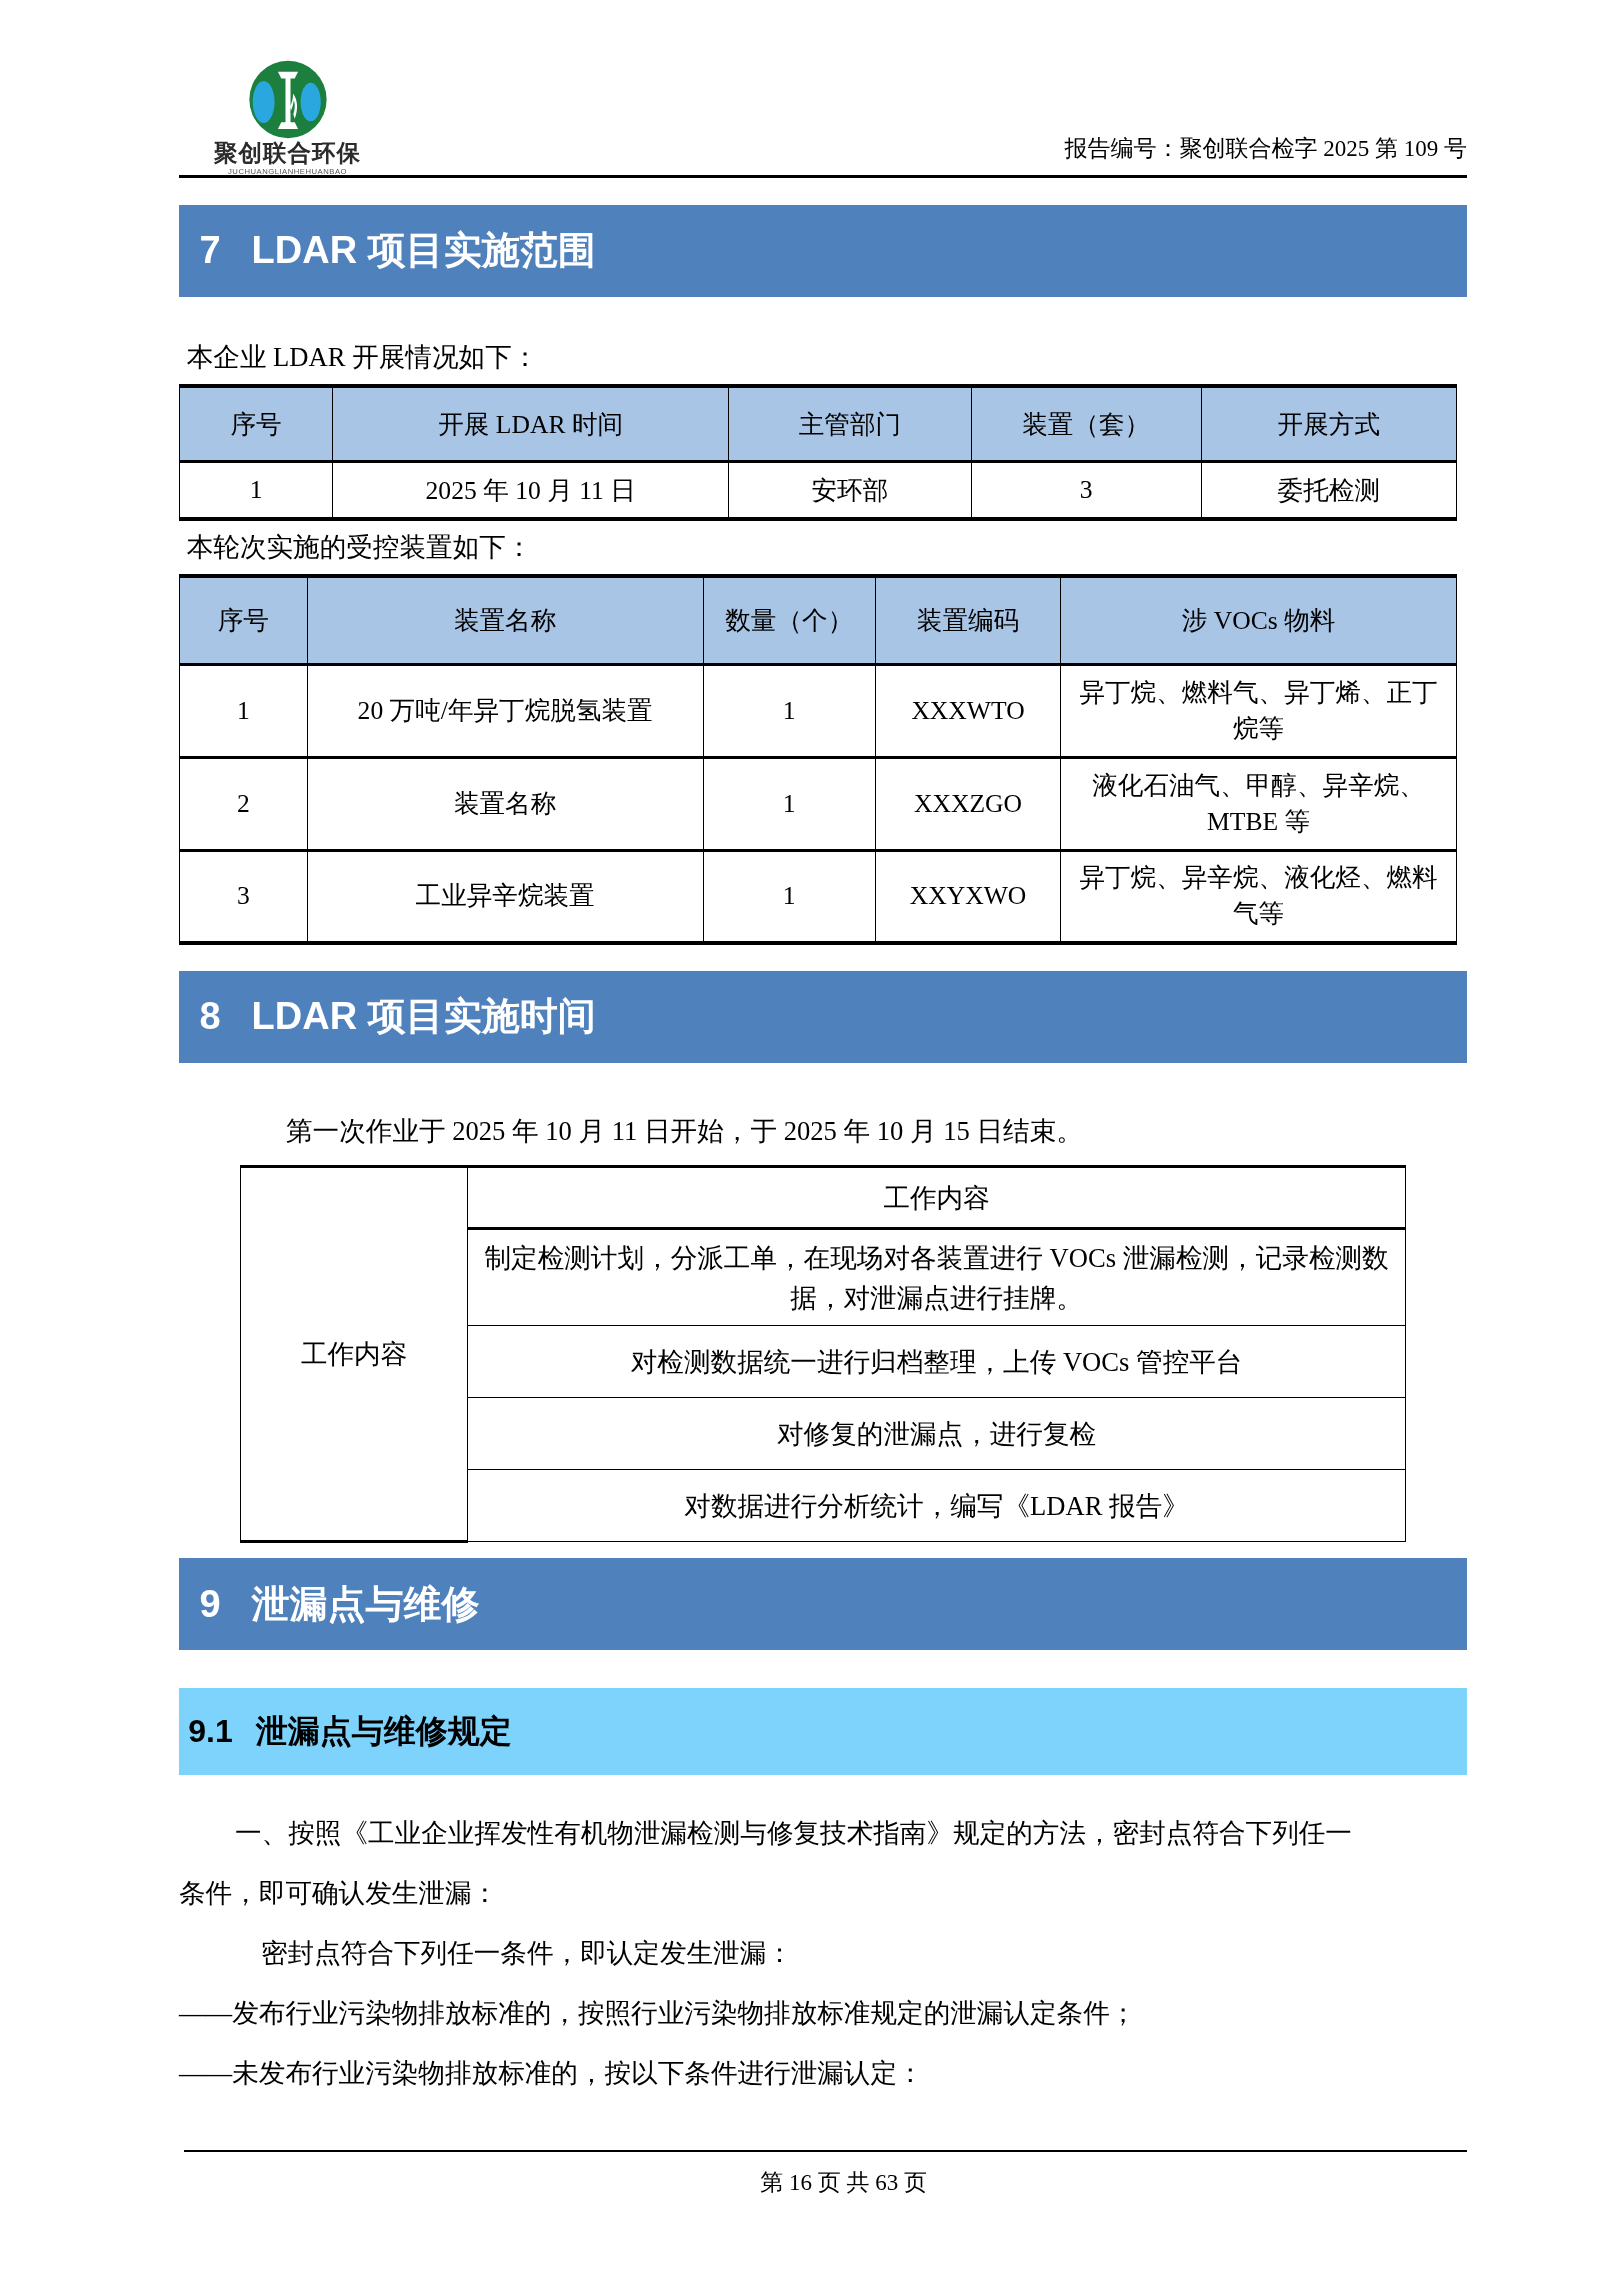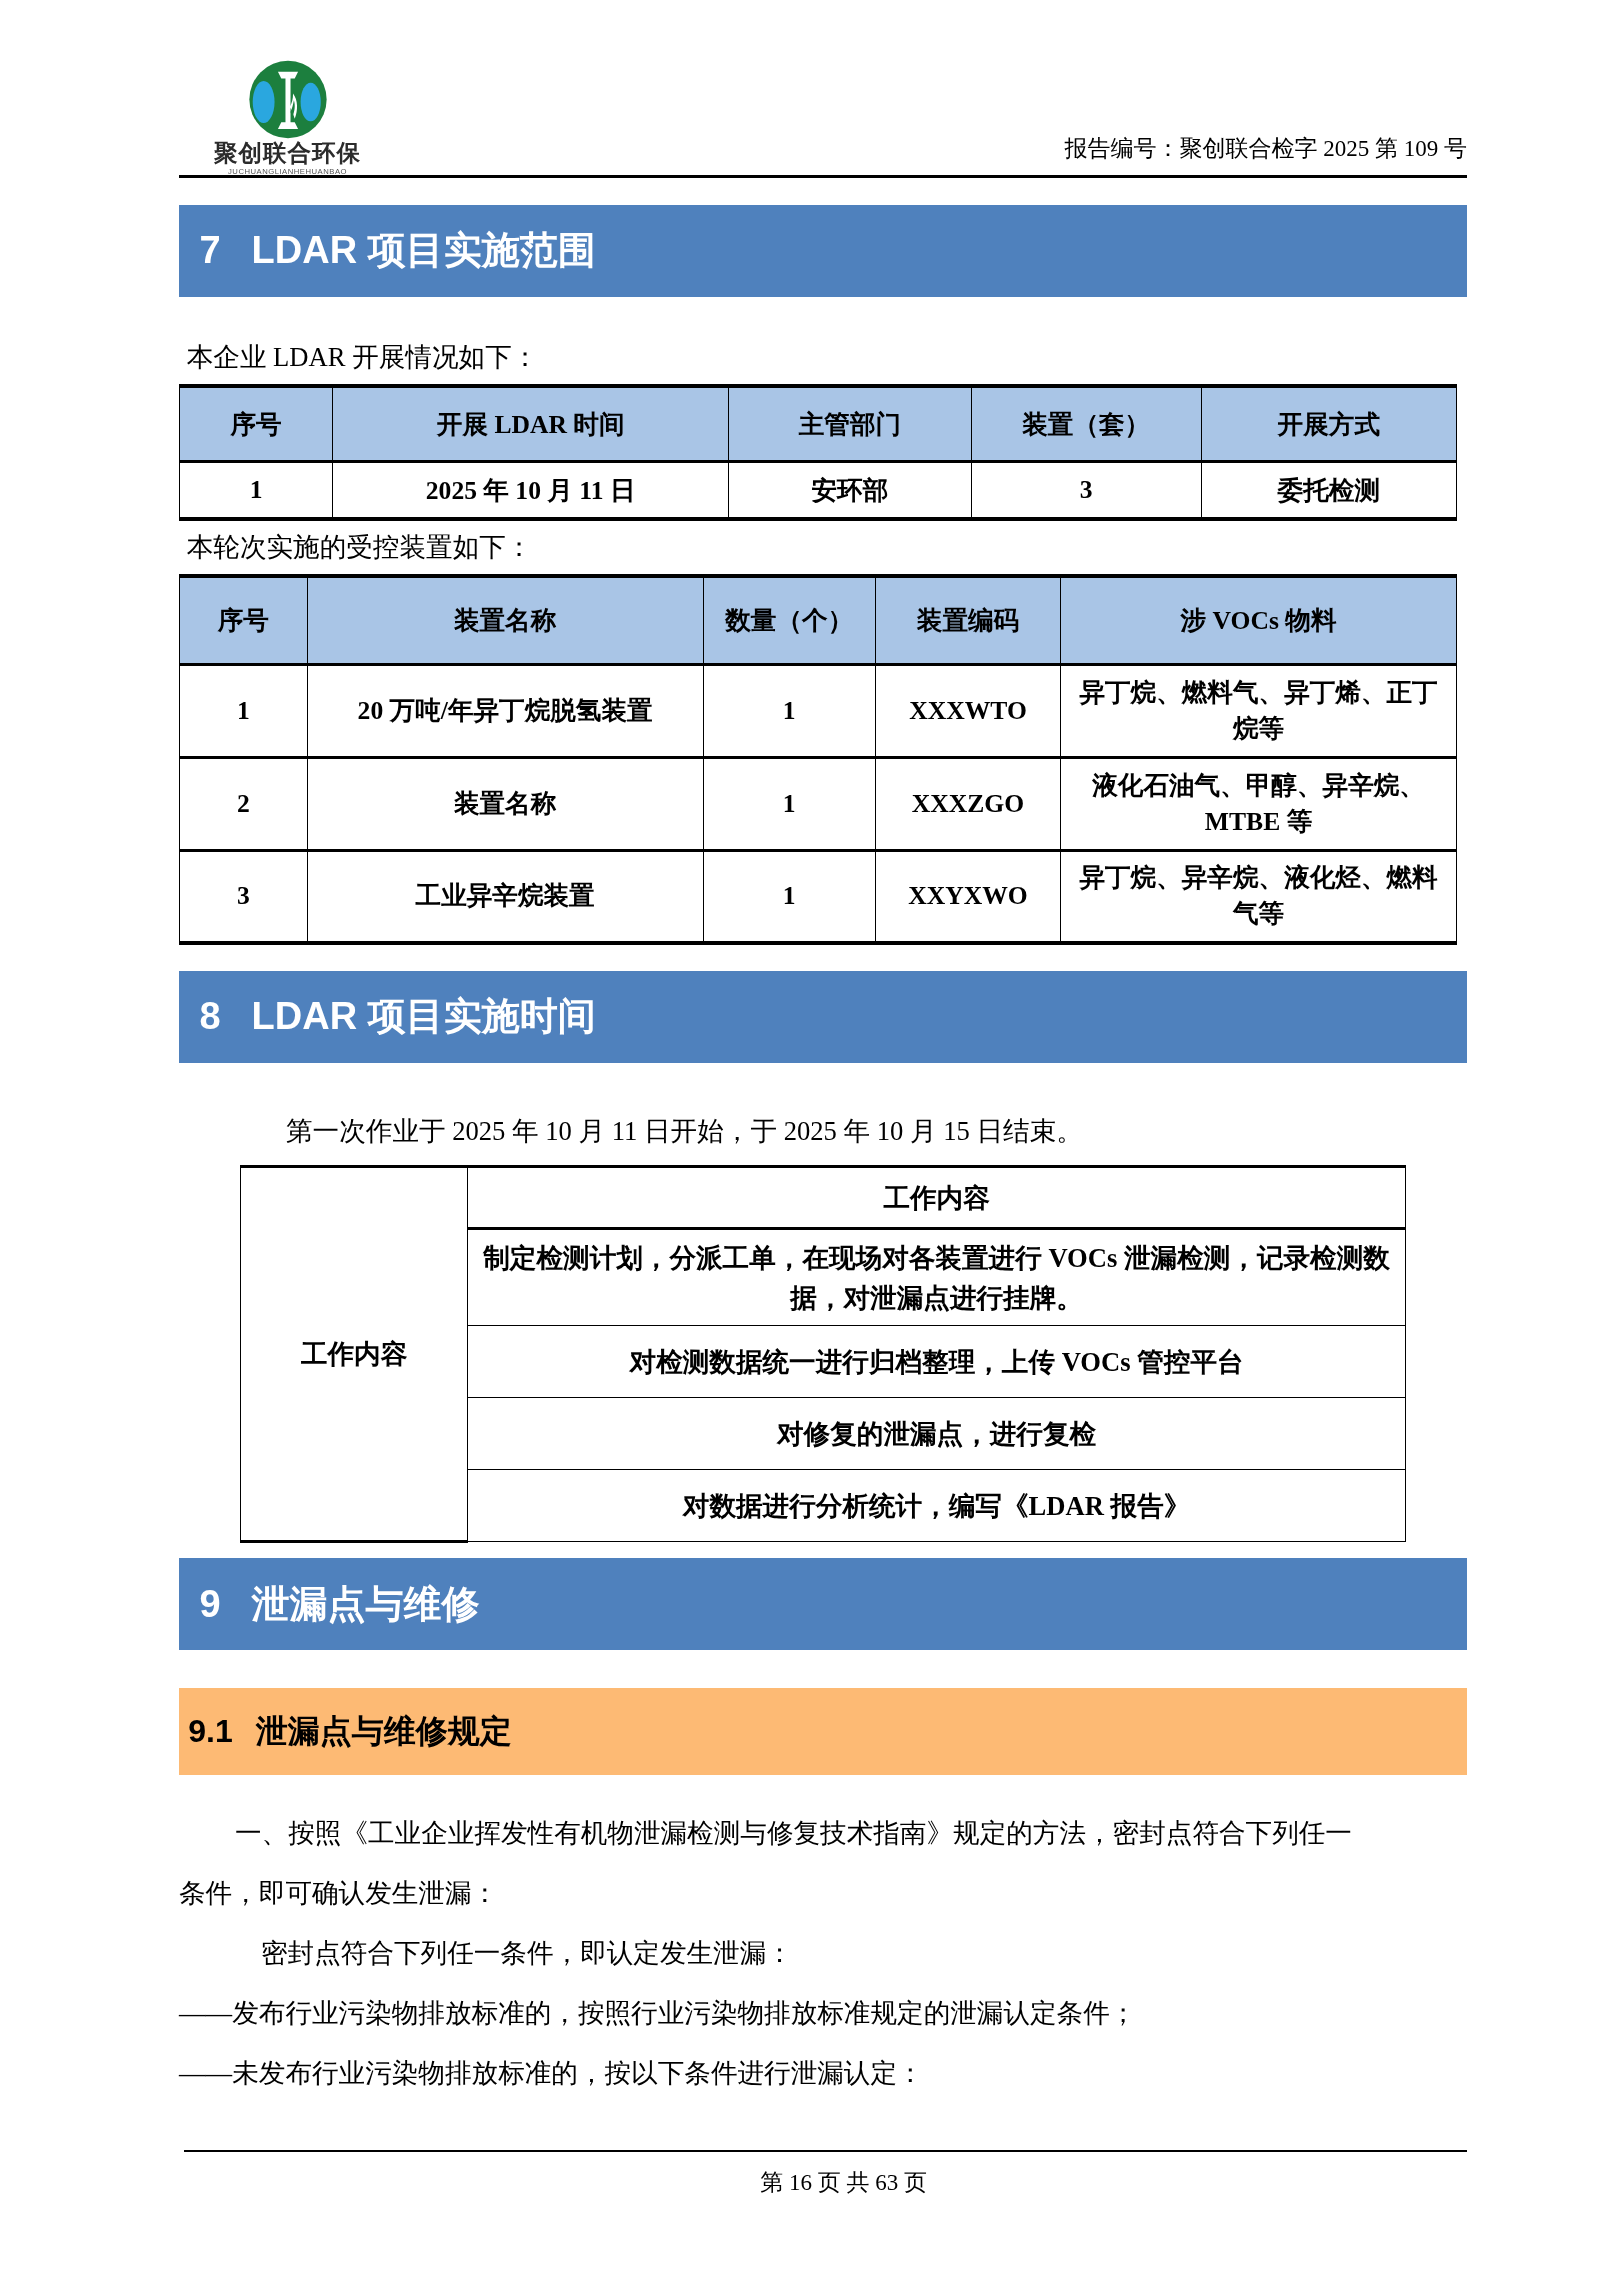--- a/index.html
+++ b/index.html
@@ -27,42 +27,42 @@
     background:#4F81BD;
     color:#fff;
     font-family:"Liberation Sans","DejaVu Sans",sans-serif;
     font-weight:bold; font-size:38px;
     display:flex; align-items:center;
     padding-left:20.4px;
   }
   .banner .num { margin-right:31px; }
   .subbanner {
     margin-top:38px; height:87px;
-    background:#fdba74;
+    background:#7dd3fc;
     color:#000;
     font-family:"Liberation Sans","DejaVu Sans",sans-serif;
     font-weight:bold; font-size:32px;
     display:flex; align-items:center;
     padding-left:9.2px;
   }
   .subbanner .num { margin-right:23px; }
 
   
   .para { font-size:26.6px; line-height:38px; padding-left:7.7px; }
   .p-intro1 { margin-top:41px; }
   .p-intro2 { margin-top:7.2px; }
   .p-s8 { margin-top:49px; padding-left:107px; }
   .bodytext { margin-top:28px; }
   .bodytext .line { font-size:26.6px; line-height:60px; }
   .ind-a { padding-left:56px; }
   .ind-b { padding-left:82px; }
 
   
   table { border-collapse:collapse; table-layout:fixed; width:1278px; font-size:25.6px; }
-  td, th { border:1.5px solid #000; text-align:center; vertical-align:middle; font-weight:bold; padding:4.1px 7.2px; }
+  td, th { border:1.5px solid #000; text-align:center; vertical-align:middle; font-weight:normal; padding:4.1px 7.2px; }
   .t12 { margin-top:8.2px; }
   .t12 td, .t12 th { border-top-width:3.1px; border-bottom-width:3.1px; }
   .t12 tr:first-child th { border-top-width:4.6px; background:#A9C5E6; }
   .t12 tr:last-child td { border-bottom-width:4.1px; }
   .t1 .hrow { height:76px; }
   .t1 .drow { height:57px; }
   .t2 .hrow { height:88px; }
   .t2 .drow { height:93px; line-height:36px; }
 
   .t3 { margin-top:15.3px; margin-left:61px; width:1166px; font-size:26.6px; }

